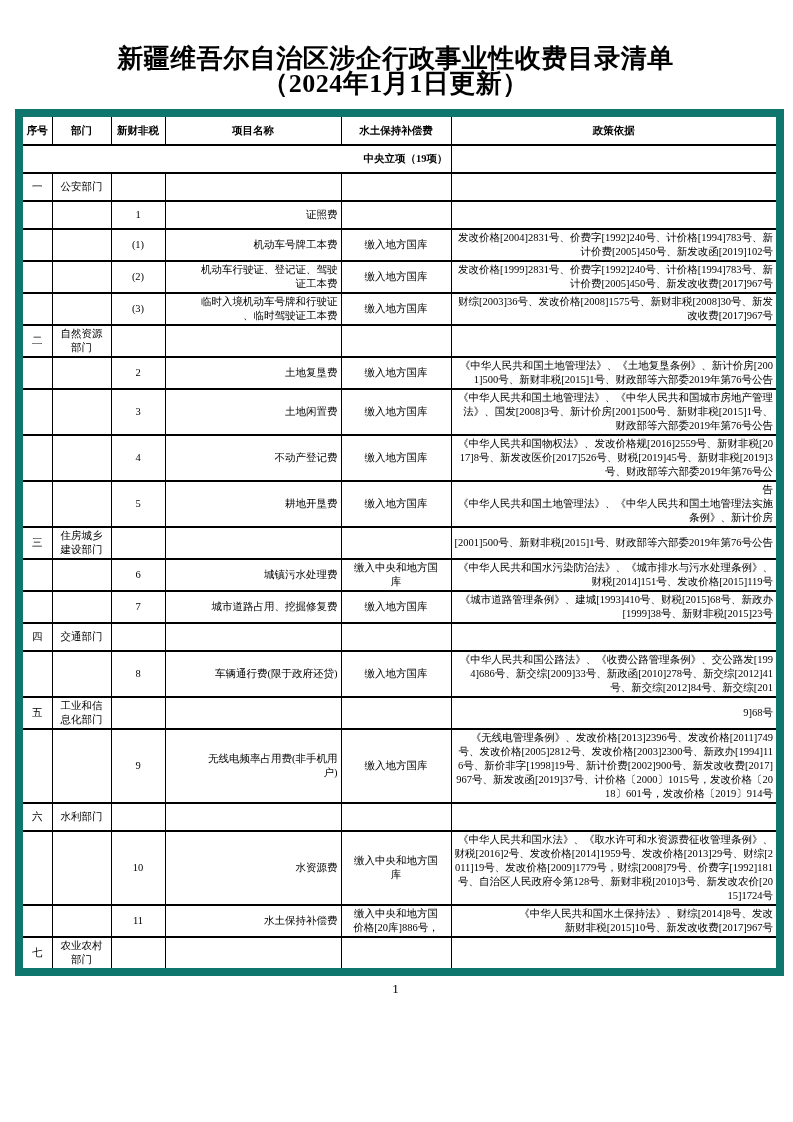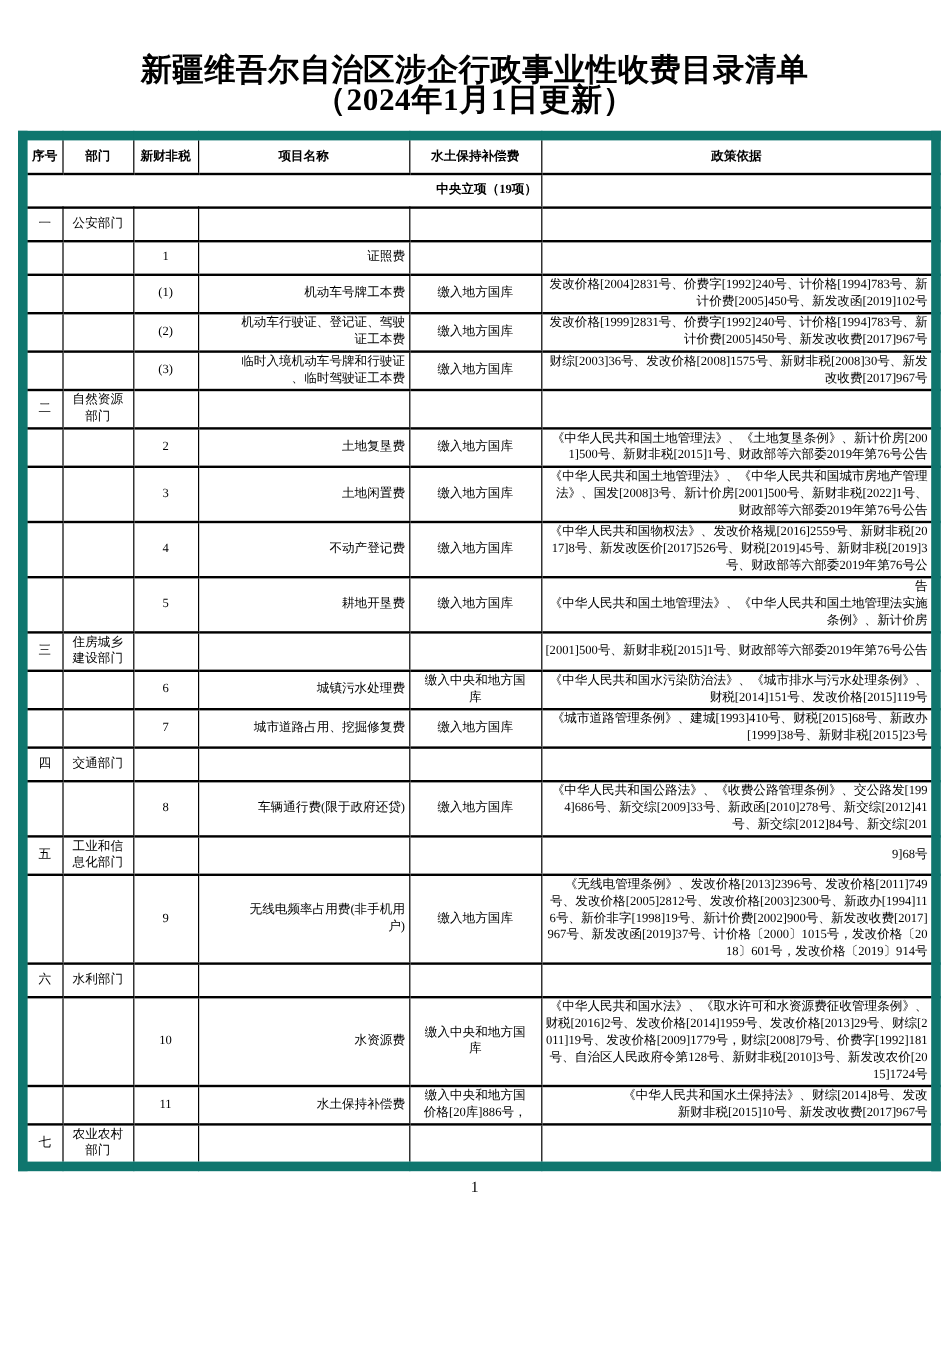--- a/index.html
+++ b/index.html
@@ -156,21 +156,21 @@
           <td class="name">土地复垦费</td>
           <td class="c">缴入地方国库</td>
           <td class="policy">《中华人民共和国土地管理法》、《土地复垦条例》、新计价房[2001]500号、新财非税[2015]1号、财政部等六部委2019年第76号公告</td>
         </tr>
         <tr>
           <td class="c"></td>
           <td class="c"></td>
           <td class="c">3</td>
           <td class="name">土地闲置费</td>
           <td class="c">缴入地方国库</td>
-          <td class="policy">《中华人民共和国土地管理法》、《中华人民共和国城市房地产管理法》、国发[2008]3号、新计价房[2001]500号、新财非税[2022]1号、财政部等六部委2019年第76号公告</td>
+          <td class="policy">《中华人民共和国土地管理法》、《中华人民共和国城市房地产管理法》、国发[2008]3号、新计价房[2001]500号、新财非税[2015]1号、财政部等六部委2019年第76号公告</td>
         </tr>
         <tr>
           <td class="c"></td>
           <td class="c"></td>
           <td class="c">4</td>
           <td class="name">不动产登记费</td>
           <td class="c">缴入地方国库</td>
           <td class="policy">《中华人民共和国物权法》、发改价格规[2016]2559号、新财非税[2017]8号、新发改医价[2017]526号、财税[2019]45号、新财非税[2019]3号、财政部等六部委2019年第76号公</td>
         </tr>
         <tr>

